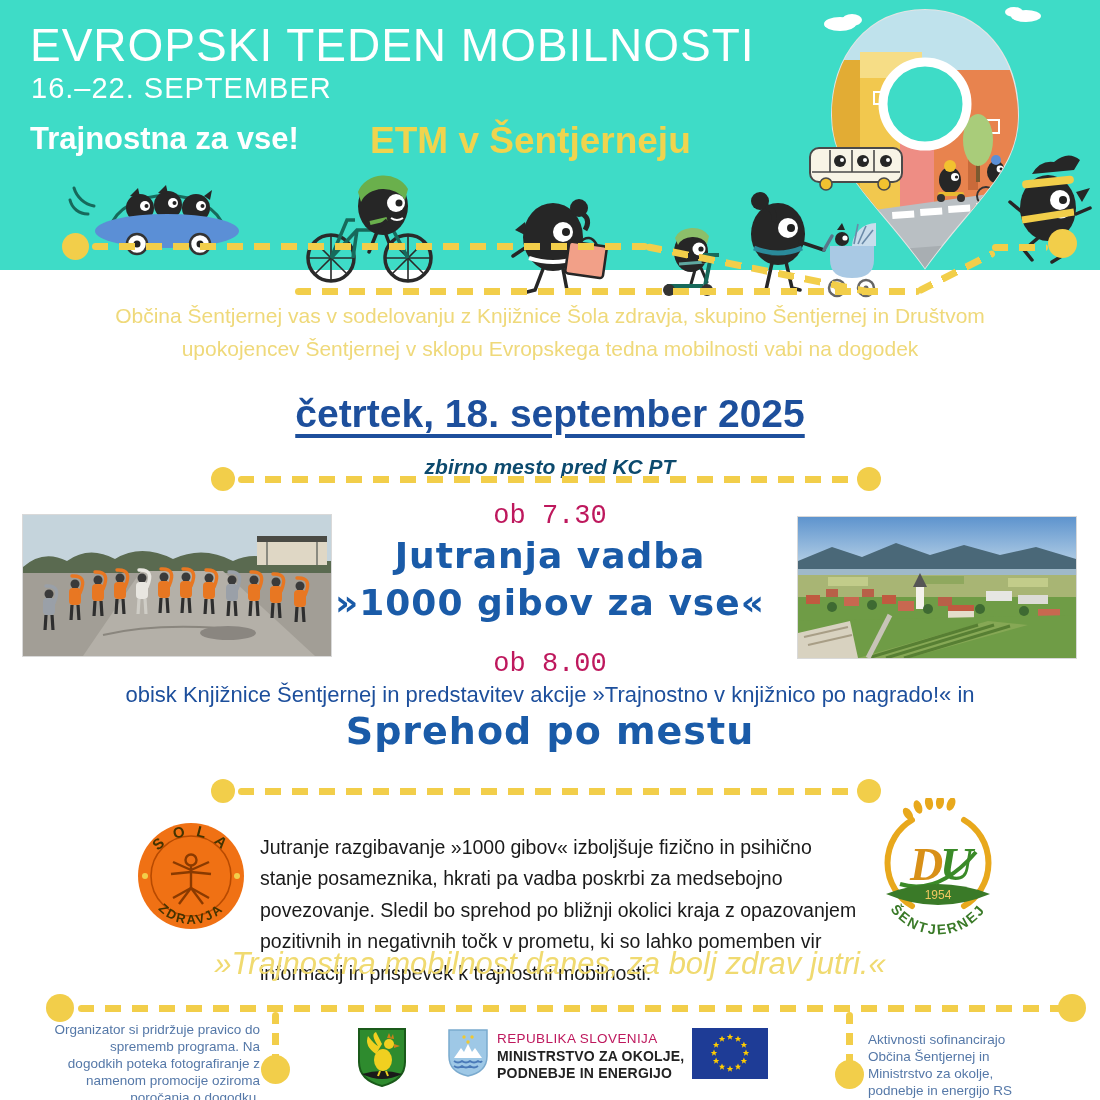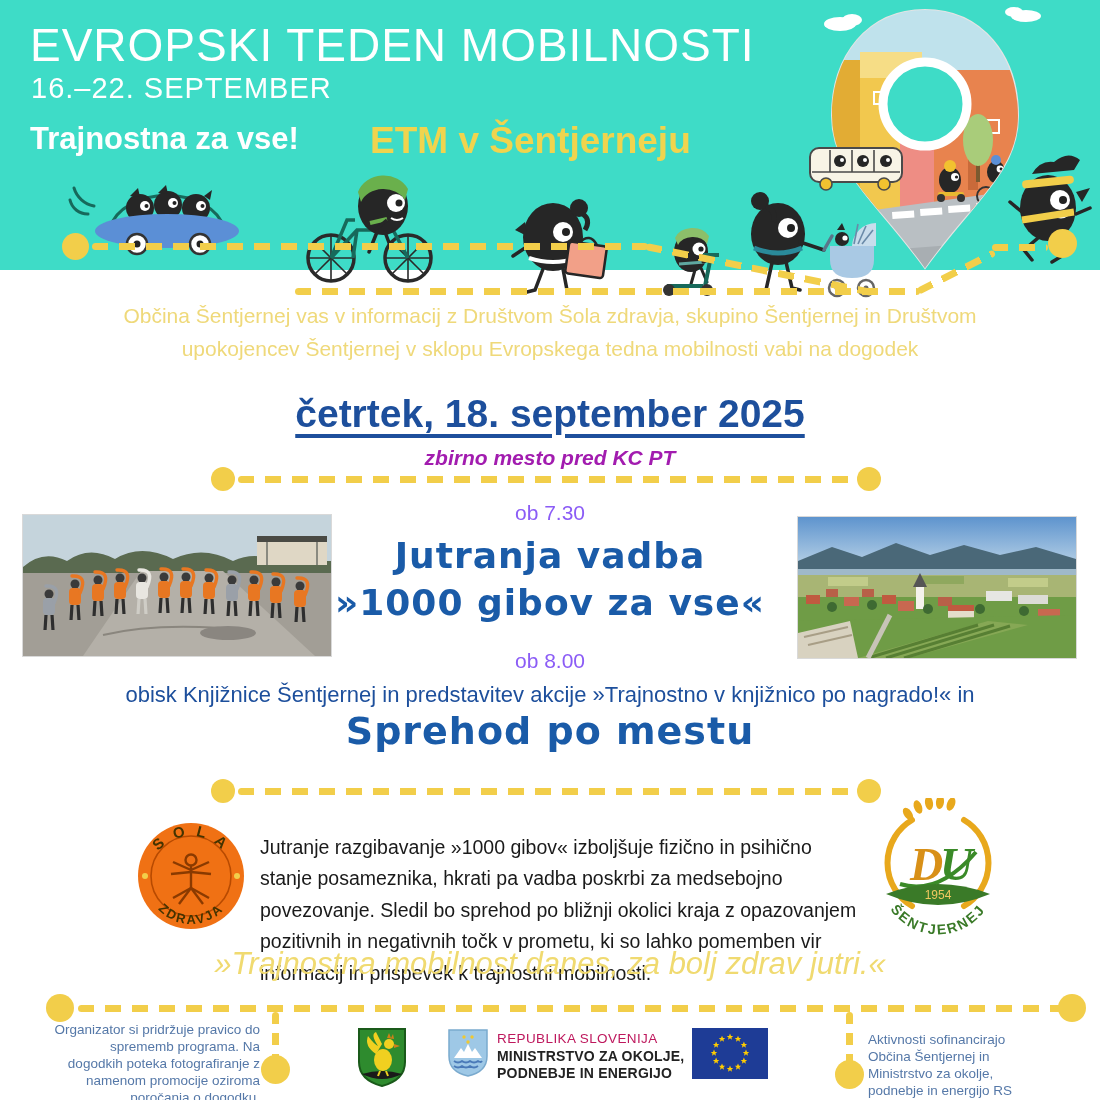--- a/index.html
+++ b/index.html
@@ -22,22 +22,22 @@
     background:repeating-linear-gradient(180deg,#F2CE4A 0 12px,transparent 12px 21px);}
   .dash-diag{position:absolute;height:7px;transform-origin:left center;border-radius:4px;
     background:repeating-linear-gradient(90deg,#F2CE4A 0 16px,transparent 16px 27px);}
   .dot{position:absolute;border-radius:50%;background:#F2CE4A;}
   .char{position:absolute;}
   
   .center{position:absolute;left:0;width:1100px;text-align:center;}
   .intro-line{font-size:21px;color:#EFD97A;font-weight:400;}
   .date-heading{font-size:39px;font-weight:bold;color:#1D4F9C;
     text-decoration:underline;text-decoration-thickness:4px;text-underline-offset:7px;}
-  .meeting{font-size:21px;font-weight:bold;font-style:italic;color:#a21caf;}
-  .time{font-size:21px;color:#8b5cf6;}
+  .meeting{font-size:21px;font-weight:bold;font-style:italic;color:#0c4a6e;margin-top:9px;}
+  .time{font-size:27px;color:#be185d;font-family:Liberation Mono, monospace;}
   .comic{font-family:"DejaVu Sans",sans-serif;font-weight:800;color:#1A5BA8;letter-spacing:1px;}
   .act1{font-size:36px;}
   .act2-intro{font-size:22px;color:#1D4F9C;}
   .act2-title{font-size:38px;}
   .photo{position:absolute;border:1px solid #d9d9d9;}
   .desc{position:absolute;left:260px;top:812px;width:600px;text-align:left;
     font-size:19.5px;line-height:31.5px;color:#1a1a1a;}
   .quote{font-size:31px;font-style:italic;color:#F0DA70;font-weight:500;}
   
   .footer-note{position:absolute;font-size:13.5px;line-height:17px;color:#5578A8;}
@@ -257,21 +257,21 @@
   <div>
     <div class="dot" style="left:62px;top:233px;width:27px;height:27px;"></div>
     <div class="dash-h" style="left:92px;top:243px;width:556px;"></div>
     <div class="dash-diag" style="left:646px;top:243px;width:231px;transform:rotate(11.5deg);"></div>
     <div class="dash-h" style="left:295px;top:288px;width:625px;"></div>
     <div class="dash-diag" style="left:918px;top:288px;width:86px;transform:rotate(-27deg);"></div>
     <div class="dash-h" style="left:992px;top:244px;width:56px;"></div>
     <div class="dot" style="left:1048px;top:229px;width:29px;height:29px;"></div>
   </div>
 
-  <div class="center intro-line" style="top:304px;">Občina Šentjernej vas v informacij z Društvom Šola zdravja, skupino Šentjernej in Društvom</div>
+  <div class="center intro-line" style="top:304px;">Občina Šentjernej vas v sodelovanju z Knjižnice Šola zdravja, skupino Šentjernej in Društvom</div>
   <div class="center intro-line" style="top:337px;">upokojencev Šentjernej v sklopu Evropskega tedna mobilnosti vabi na dogodek</div>
 
   <div class="center" style="top:392px;">
     <span class="date-heading">četrtek, 18. september 2025</span>
   </div>
   <div class="center meeting" style="top:446px;">zbirno mesto pred KC PT</div>
 
   <div>
     <div class="dot" style="left:211px;top:467px;width:24px;height:24px;"></div>
     <div class="dash-h" style="left:238px;top:476px;width:622px;"></div>

